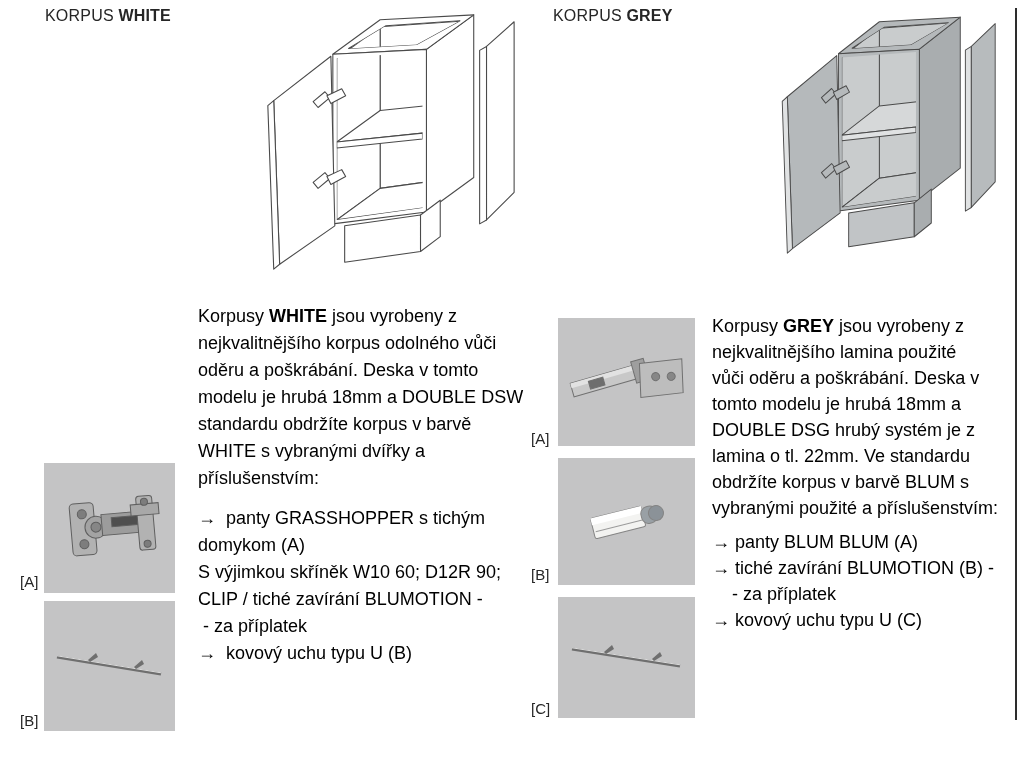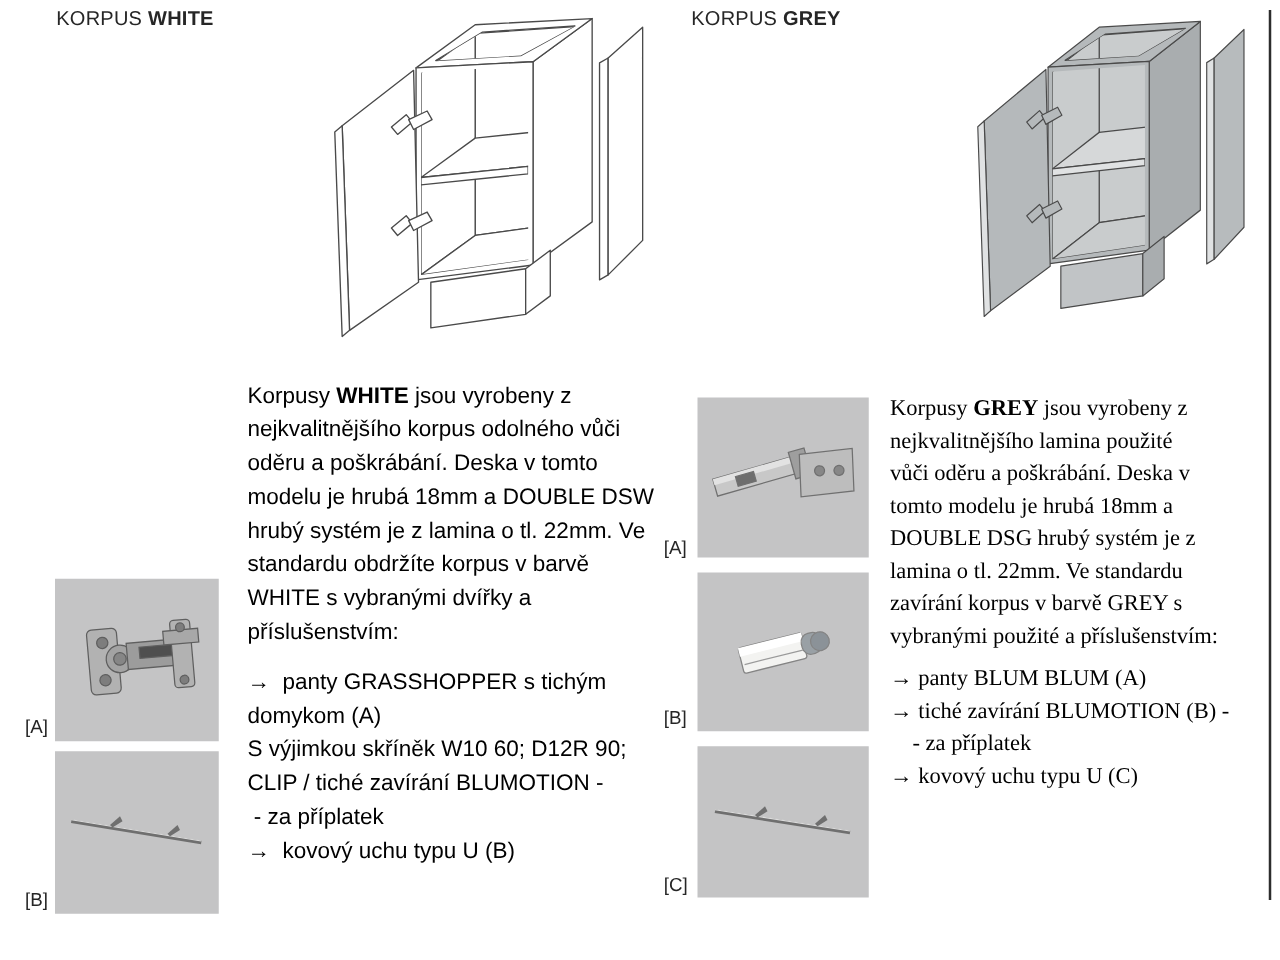--- a/index.html
+++ b/index.html
@@ -4,21 +4,21 @@
 <style>
   html,body { margin:0; padding:0; }
   body {
     width:1024px; height:768px; position:relative; overflow:hidden;
     background:#ffffff; font-family:"Liberation Sans", sans-serif;
   }
   .abs { position:absolute; }
   .title { font-size:16px; color:#262626; letter-spacing:.2px; }
   .title b { font-weight:700; }
   .textblock { color:#000000; font-size:18px; line-height:27px; }
-  .textblock.tb-right { line-height:26px;font-family:Liberation Serif, serif; }
+  .textblock.tb-right { line-height:26px; }
   .txt-line { white-space:pre-wrap; }
   .sp-left { height:13px; }
   .sp-right { height:8px; }
   .photo { position:absolute; background:#c4c4c5; }
   .photo svg { display:block; width:100%; height:100%; }
   .lbl { position:absolute; font-size:15px; color:#262626; }
   .rule { position:absolute; width:2px; background:#2d2d2d; }
   
   .cab polygon { stroke:var(--line,#4a4a4a); stroke-width:1.1; stroke-linejoin:round; fill:#fff; }
   .cab .pf  { fill:var(--face,#fff); }
@@ -68,21 +68,20 @@
       <polygon class="pf" points="58,180 70,170 75,176 63,186"></polygon>
       <polygon class="pf" points="72,174 87,167 91,174 76,182"></polygon>
     </g>
   </svg>
 
   <div class="abs textblock" style="left:198px;top:303px;width:330px;">
     <div class="txt-line"><span>Korpusy </span><b>WHITE</b><span> jsou vyrobeny z</span></div>
     <div class="txt-line">nejkvalitnějšího korpus odolného vůči</div>
     <div class="txt-line">oděru a poškrábání. Deska v tomto</div>
     <div class="txt-line">modelu je hrubá 18mm a DOUBLE DSW</div>
-    <div class="txt-line">hrubý systém je z lamina o tl. 22mm. Ve</div>
     <div class="txt-line">standardu obdržíte korpus v barvě</div>
     <div class="txt-line">WHITE s vybranými dvířky a</div>
     <div class="txt-line">příslušenstvím:</div>
     <div class="sp-left"></div>
     <div class="txt-line">→  panty GRASSHOPPER s tichým</div>
     <div class="txt-line">domykom (A)</div>
     <div class="txt-line">S výjimkou skříněk W10 60; D12R 90;</div>
     <div class="txt-line">CLIP / tiché zavírání BLUMOTION -</div>
     <div class="txt-line"> - za příplatek</div>
     <div class="txt-line">→  kovový uchu typu U (B)</div>
@@ -157,21 +156,21 @@
     </g>
   </svg>
 
   <div class="abs textblock tb-right" style="left:192px;top:313px;width:305px;">
     <div class="txt-line"><span>Korpusy </span><b>GREY</b><span> jsou vyrobeny z</span></div>
     <div class="txt-line">nejkvalitnějšího lamina použité</div>
     <div class="txt-line">vůči oděru a poškrábání. Deska v</div>
     <div class="txt-line">tomto modelu je hrubá 18mm a</div>
     <div class="txt-line">DOUBLE DSG hrubý systém je z</div>
     <div class="txt-line">lamina o tl. 22mm. Ve standardu</div>
-    <div class="txt-line">zavírání korpus v barvě GREY s</div>
+    <div class="txt-line">obdržíte korpus v barvě BLUM s</div>
     <div class="txt-line">vybranými použité a příslušenstvím:</div>
     <div class="sp-right"></div>
     <div class="txt-line">→ panty BLUM BLUM (A)</div>
     <div class="txt-line">→ tiché zavírání BLUMOTION (B) -</div>
     <div class="txt-line">    - za příplatek</div>
     <div class="txt-line">→ kovový uchu typu U (C)</div>
   </div>
 
   <div class="photo" style="left:38px;top:318px;width:137px;height:128px;">
     <svg viewBox="0 0 137 128">

